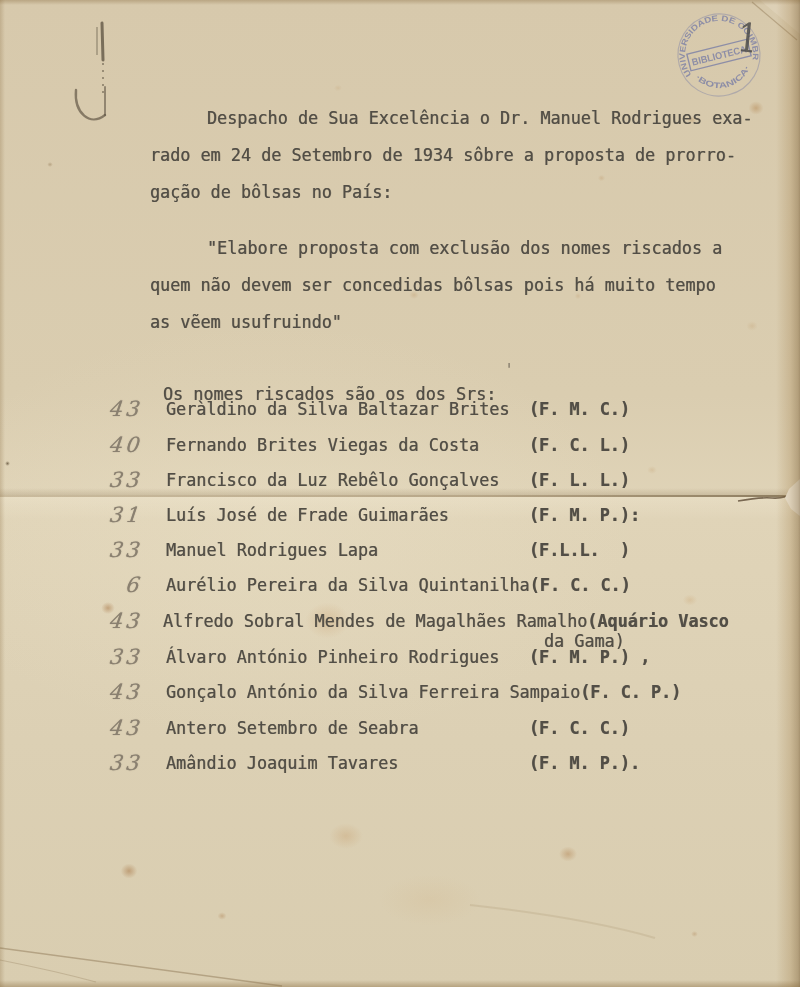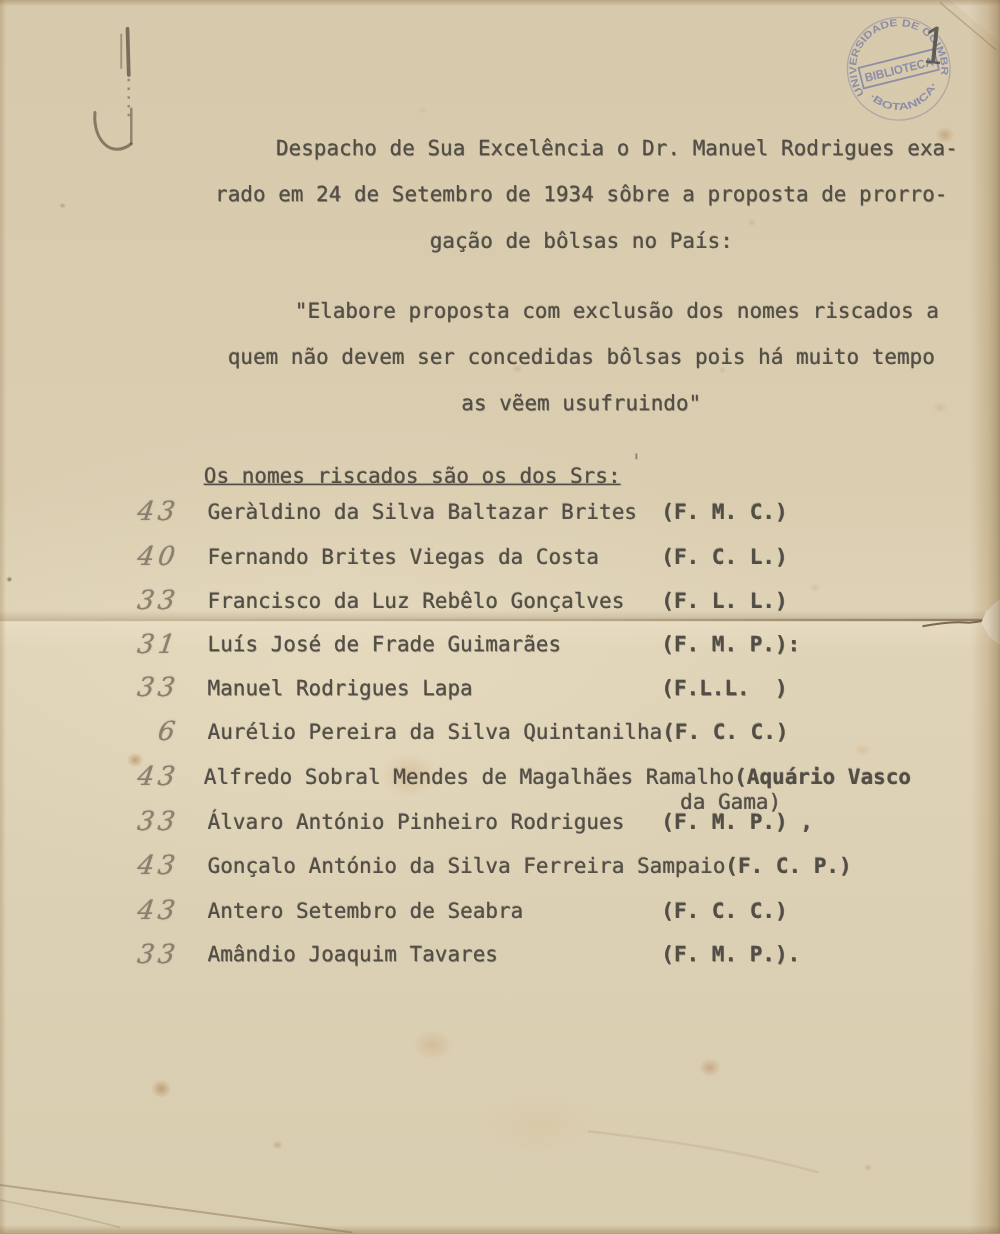--- a/index.html
+++ b/index.html
@@ -54,24 +54,24 @@
   
   .fold-shadow{position:absolute;left:0;right:0;top:488px;height:7px;pointer-events:none;
     background:linear-gradient(to top, rgba(110,88,55,.18), rgba(110,88,55,0));}
   .fold-line{position:absolute;left:0;right:0;top:495px;height:2px;pointer-events:none;
     background:linear-gradient(to right, rgba(120,95,60,.22), rgba(120,95,60,.4) 60%, rgba(90,70,40,.6) 97%);}
   .fold-light{position:absolute;left:0;right:0;top:497px;height:22px;pointer-events:none;
     background:linear-gradient(to bottom, rgba(240,231,208,.45), rgba(240,231,208,0));}
   
   .tw{position:absolute;color:#524e46;font-size:16.8px;line-height:37px;
       text-shadow:.4px .4px .5px rgba(82,78,70,.55), -.3px -.3px .4px rgba(82,78,70,.3);}
-  .para{left:150px;width:630px;white-space:pre;text-indent:57px;margin:0;text-align:center;}
+  .para{left:150px;width:630px;white-space:pre;text-indent:57px;margin:0;}
   #para-intro{top:100px;}
   #para-quote{top:230px;}
-  #list-header{left:163px;top:362px;white-space:pre;text-decoration:underline;}
+  #list-header{left:163px;top:376px;white-space:pre;}
   
   .row{position:absolute;left:85px;height:24px;line-height:24px;white-space:pre;color:#524e46;font-size:16.8px;
        text-shadow:.4px .4px .5px rgba(82,78,70,.55), -.3px -.3px .4px rgba(82,78,70,.3);}
   .num{display:inline-block;width:58px;text-align:right;vertical-align:top;
        font-family:"DejaVu Serif", serif;font-style:italic;font-size:21px;letter-spacing:3px;
        color:#8a8070;transform:skewX(-8deg);text-shadow:0 0 1px rgba(138,128,112,.8);}
   .nm{display:inline-block;min-width:363px;margin-left:23px;vertical-align:top;}
   .nm.tight{margin-left:20px;}
   .fac{display:inline-block;vertical-align:top;font-weight:bold;}
   .fac2{position:absolute;left:459px;top:20px;}

